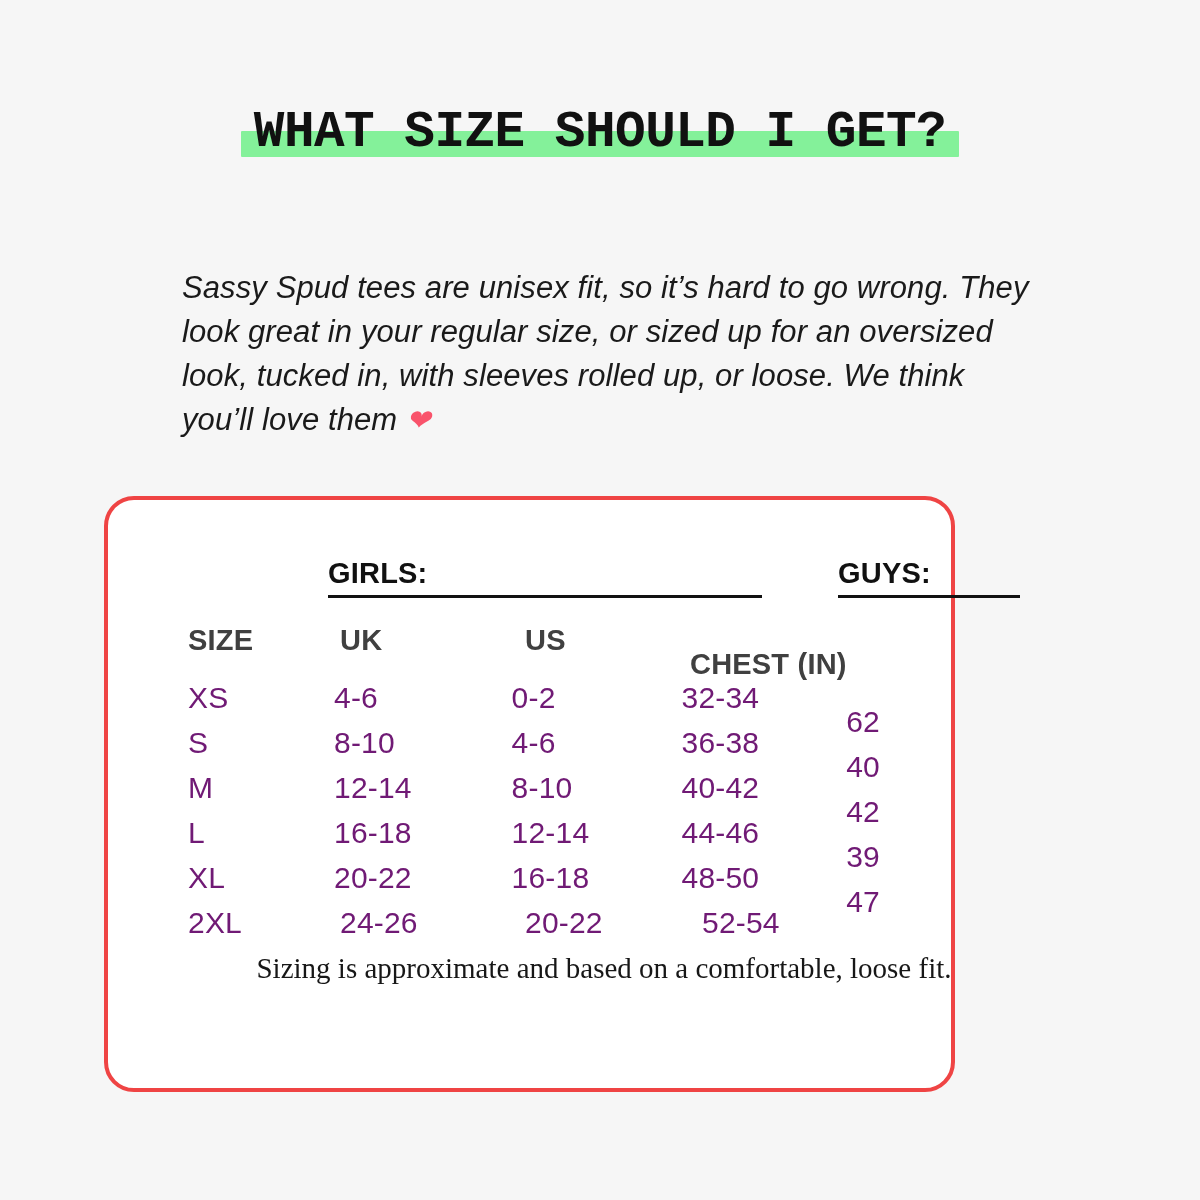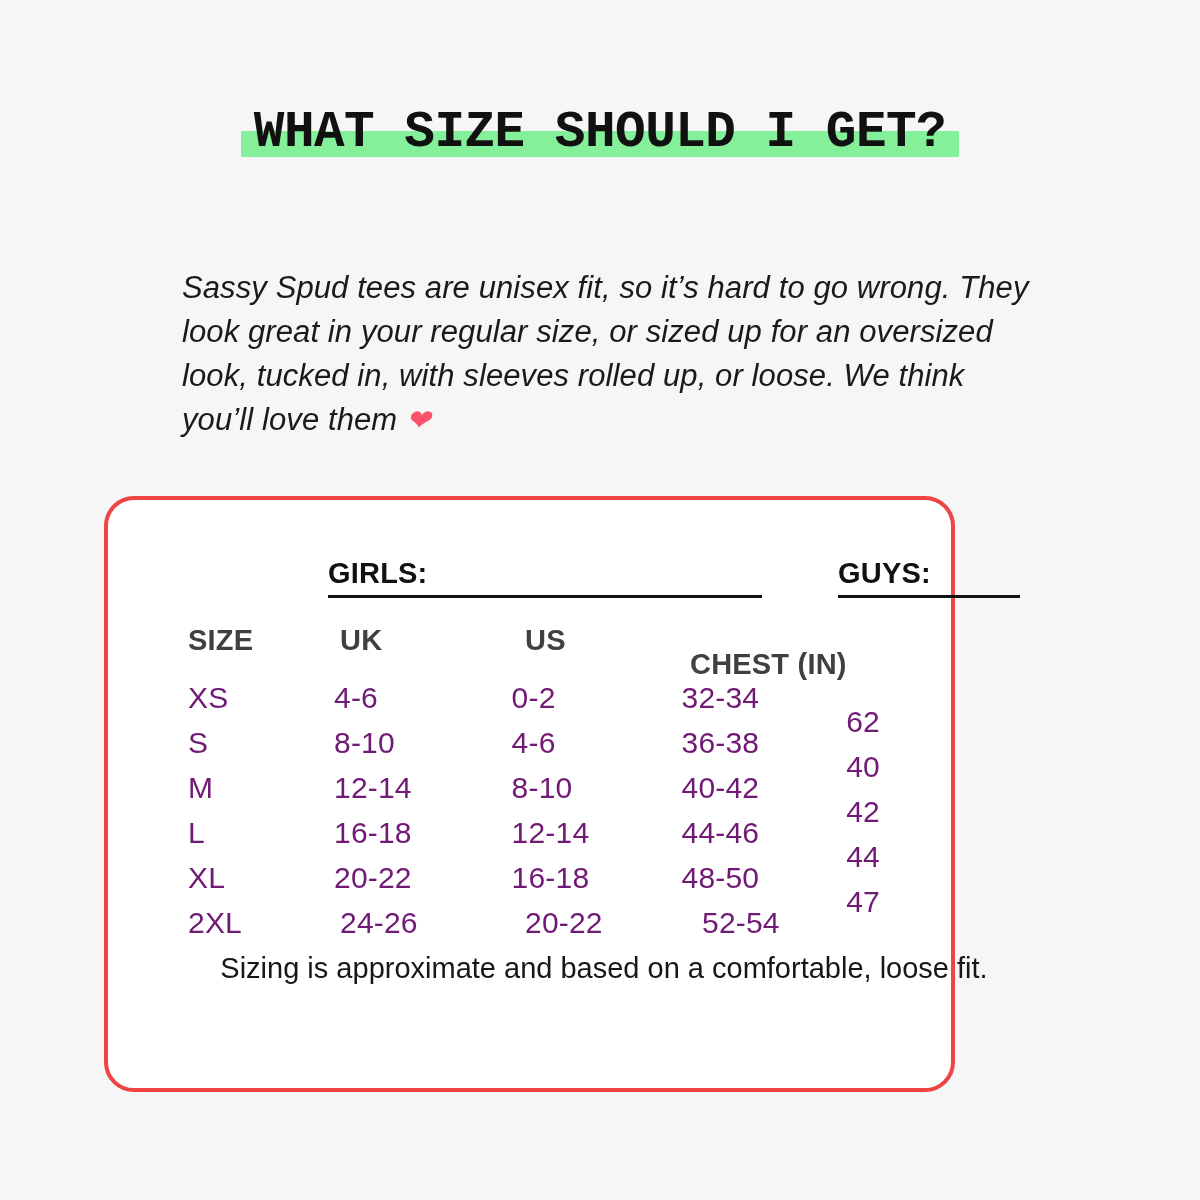--- a/index.html
+++ b/index.html
@@ -145,20 +145,21 @@
 
   .note {
     position: absolute;
     left: 0;
     top: 448px;
     width: 992px;
     text-align: center;
     font-size: 29px;
     line-height: 41px;
     color: #171717;
+    font-family: Liberation Serif, serif;
   }
 </style>
 </head>
 <body>
 
 <div class="page">
 
   <div class="heading-wrap">
     <span class="heading-inner">
       <span class="heading-highlight"></span>
@@ -215,21 +216,21 @@
         <div class="data-cell col-us cell-indent">8-10</div>
         <div class="data-cell col-eu cell-indent">40-42</div>
         <div class="data-cell col-chest">42</div>
       </div>
 
       <div class="data-row">
         <div class="data-cell col-size">L</div>
         <div class="data-cell col-uk cell-indent">16-18</div>
         <div class="data-cell col-us cell-indent">12-14</div>
         <div class="data-cell col-eu cell-indent">44-46</div>
-        <div class="data-cell col-chest">44</div>
+        <div class="data-cell col-chest">39</div>
       </div>
 
       <div class="data-row">
         <div class="data-cell col-size">XL</div>
         <div class="data-cell col-uk cell-indent">20-22</div>
         <div class="data-cell col-us cell-indent">16-18</div>
         <div class="data-cell col-eu cell-indent">48-50</div>
         <div class="data-cell col-chest">47</div>
       </div>
 

